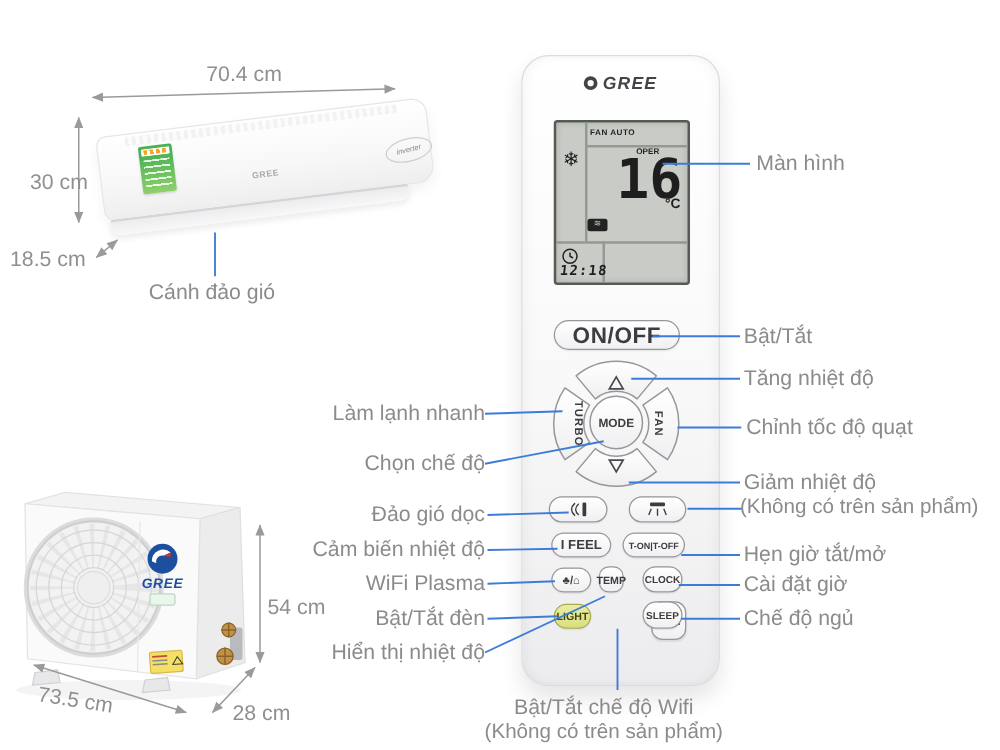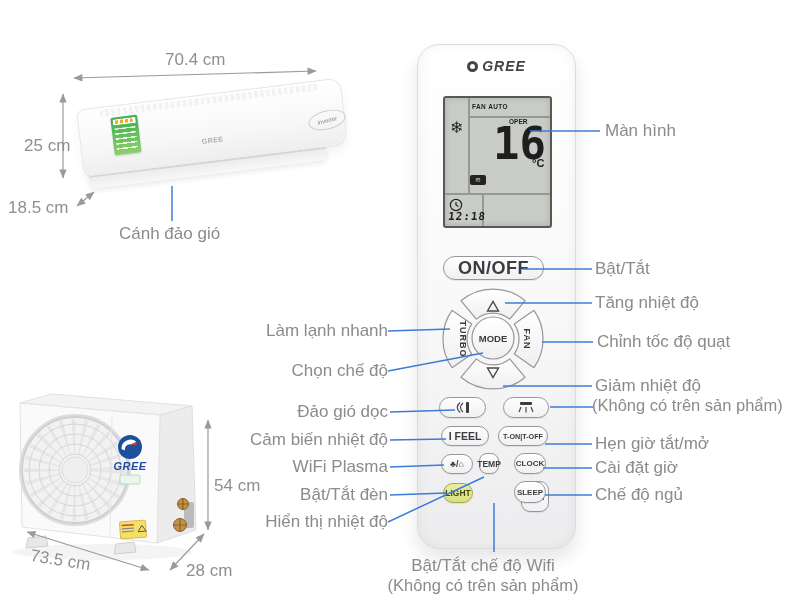--- a/index.html
+++ b/index.html
@@ -215,21 +215,21 @@
     <line x1="455" y1="410" x2="390" y2="412"></line>
     <line x1="446" y1="439" x2="390" y2="440"></line>
     <line x1="444" y1="465" x2="390" y2="467"></line>
     <line x1="446" y1="493" x2="390" y2="495"></line>
     <line x1="484" y1="477" x2="388" y2="522"></line>
     <line x1="494" y1="503" x2="494" y2="552"></line>
   </g>
 </svg>
 
 <div class="dim" style="left:165px;top:50px;">70.4 cm</div>
-<div class="dim" style="left:24px;top:136px;">25 cm</div>
+<div class="dim" style="left:24px;top:136px;">30 cm</div>
 <div class="dim" style="left:8px;top:198px;">18.5 cm</div>
 <div class="dim" style="left:32px;top:546px;transform:rotate(9deg);transform-origin:0 0;">73.5 cm</div>
 <div class="dim" style="left:186px;top:561px;">28 cm</div>
 <div class="dim" style="left:214px;top:476px;">54 cm</div>
 
 <div class="lbl" style="left:119px;top:224px;">Cánh đảo gió</div>
 
 <div class="lbl" style="left:605px;top:121px;">Màn hình</div>
 <div class="lbl" style="left:595px;top:259px;">Bật/Tắt</div>
 <div class="lbl" style="left:595px;top:293px;">Tăng nhiệt độ</div>

